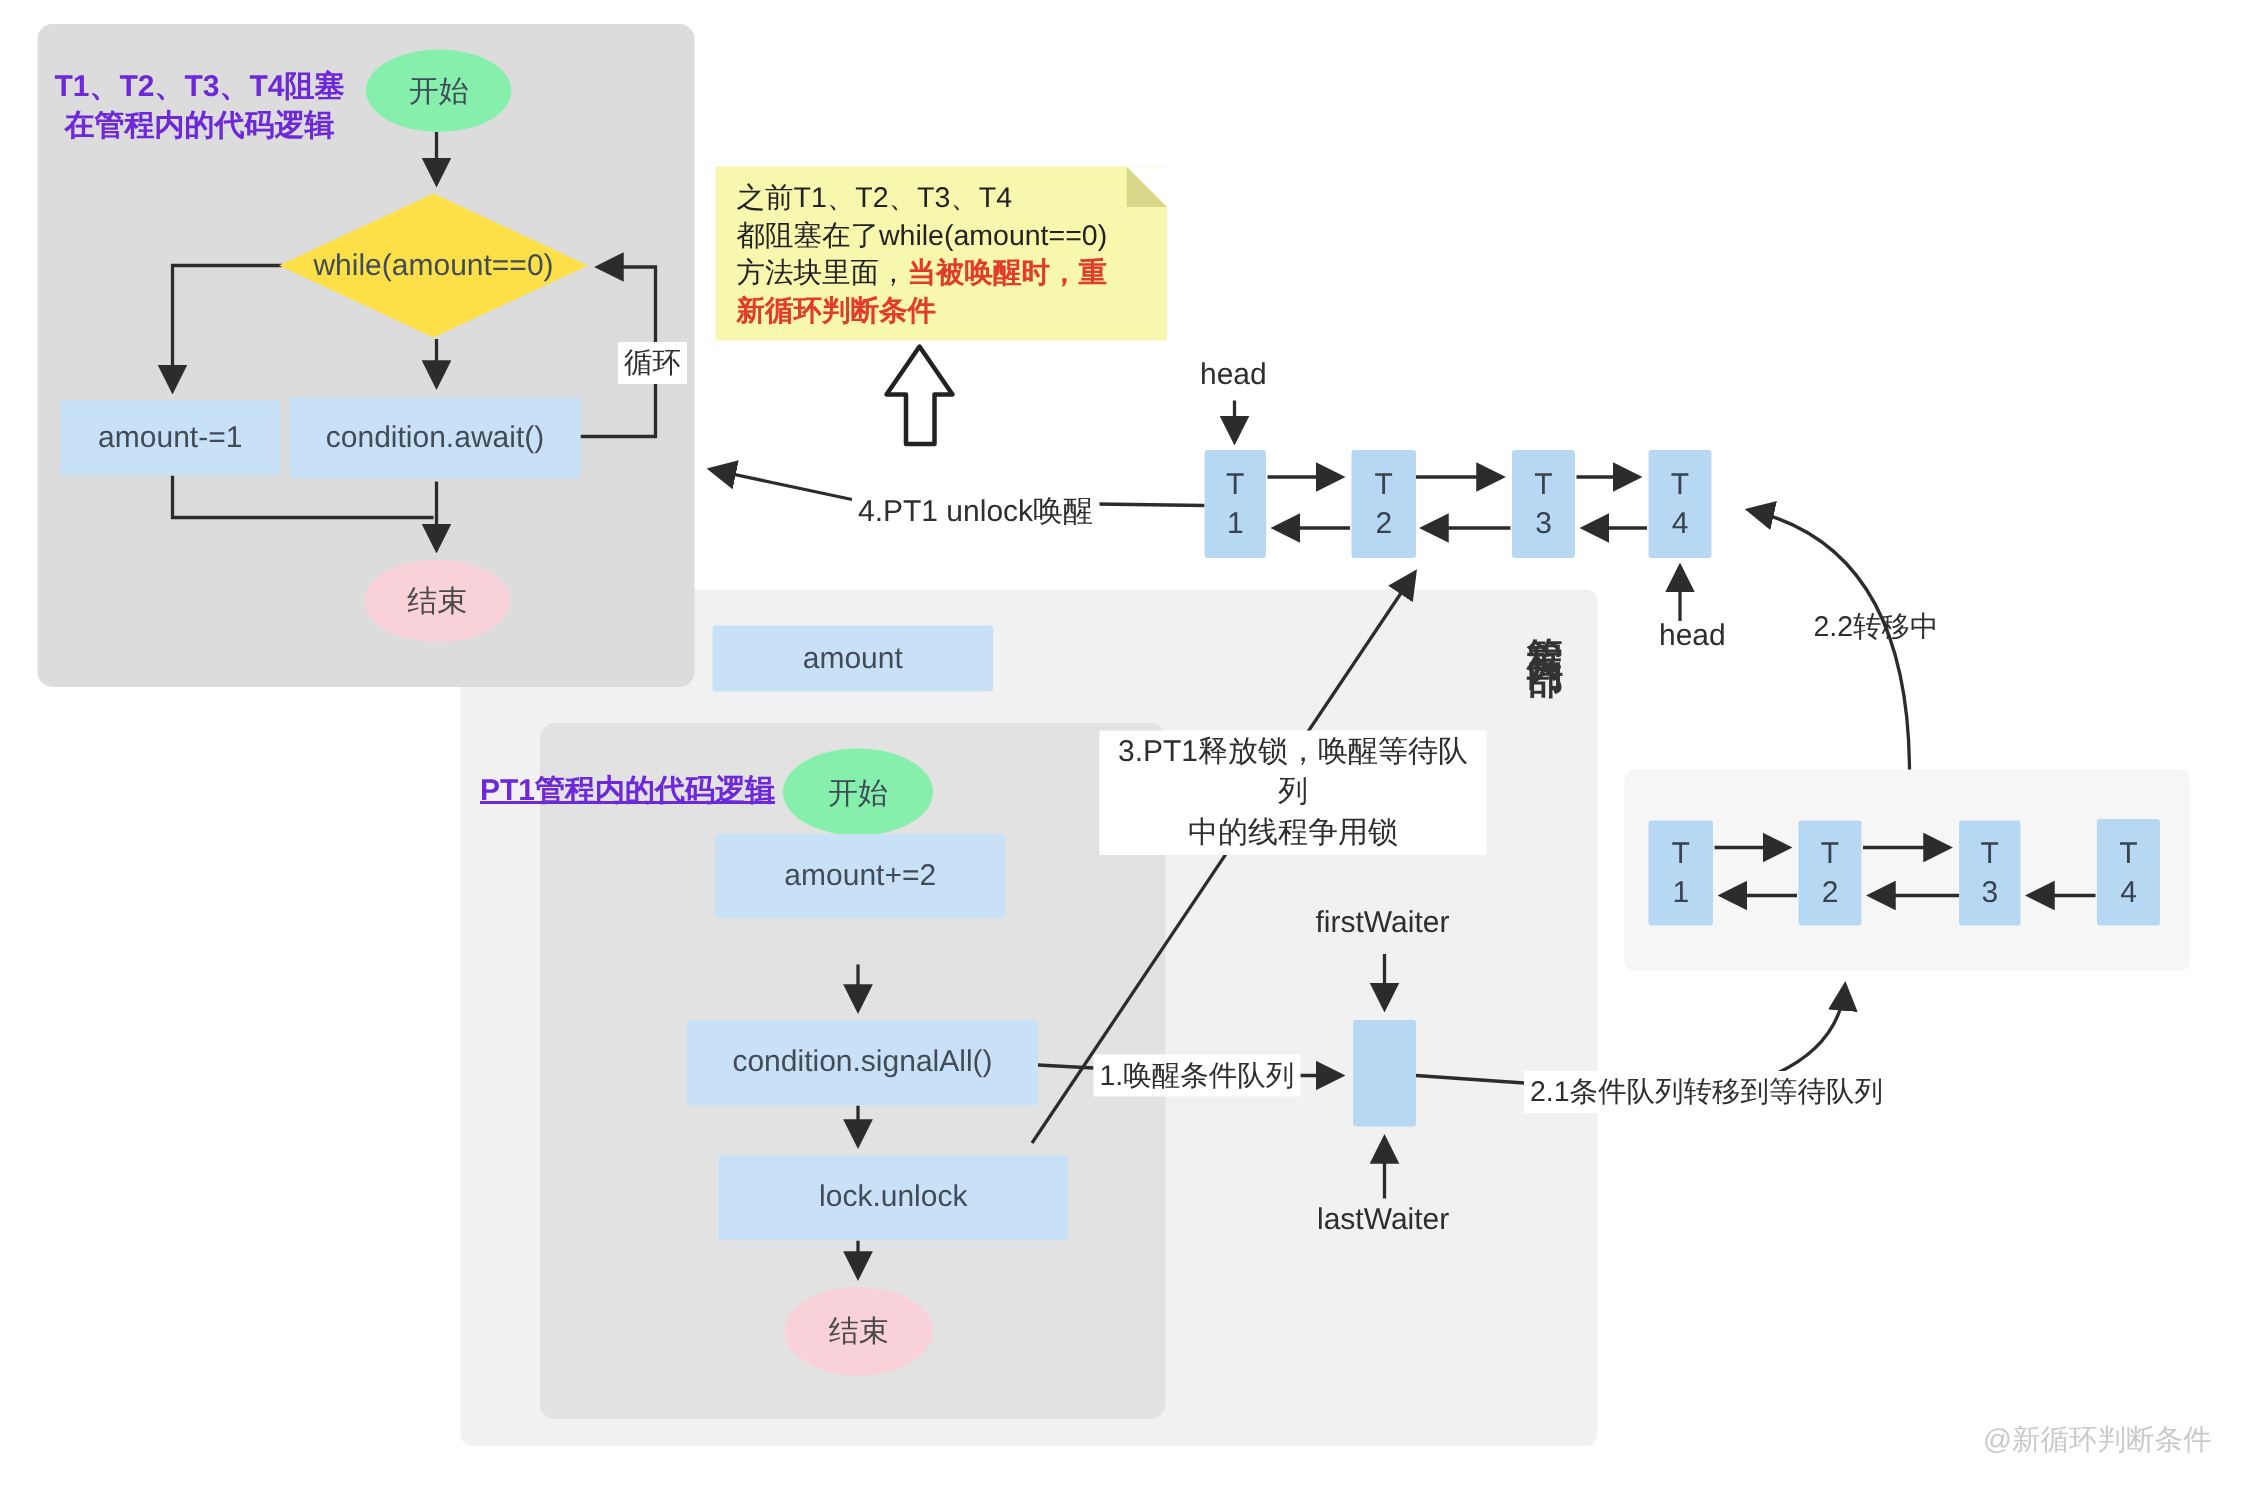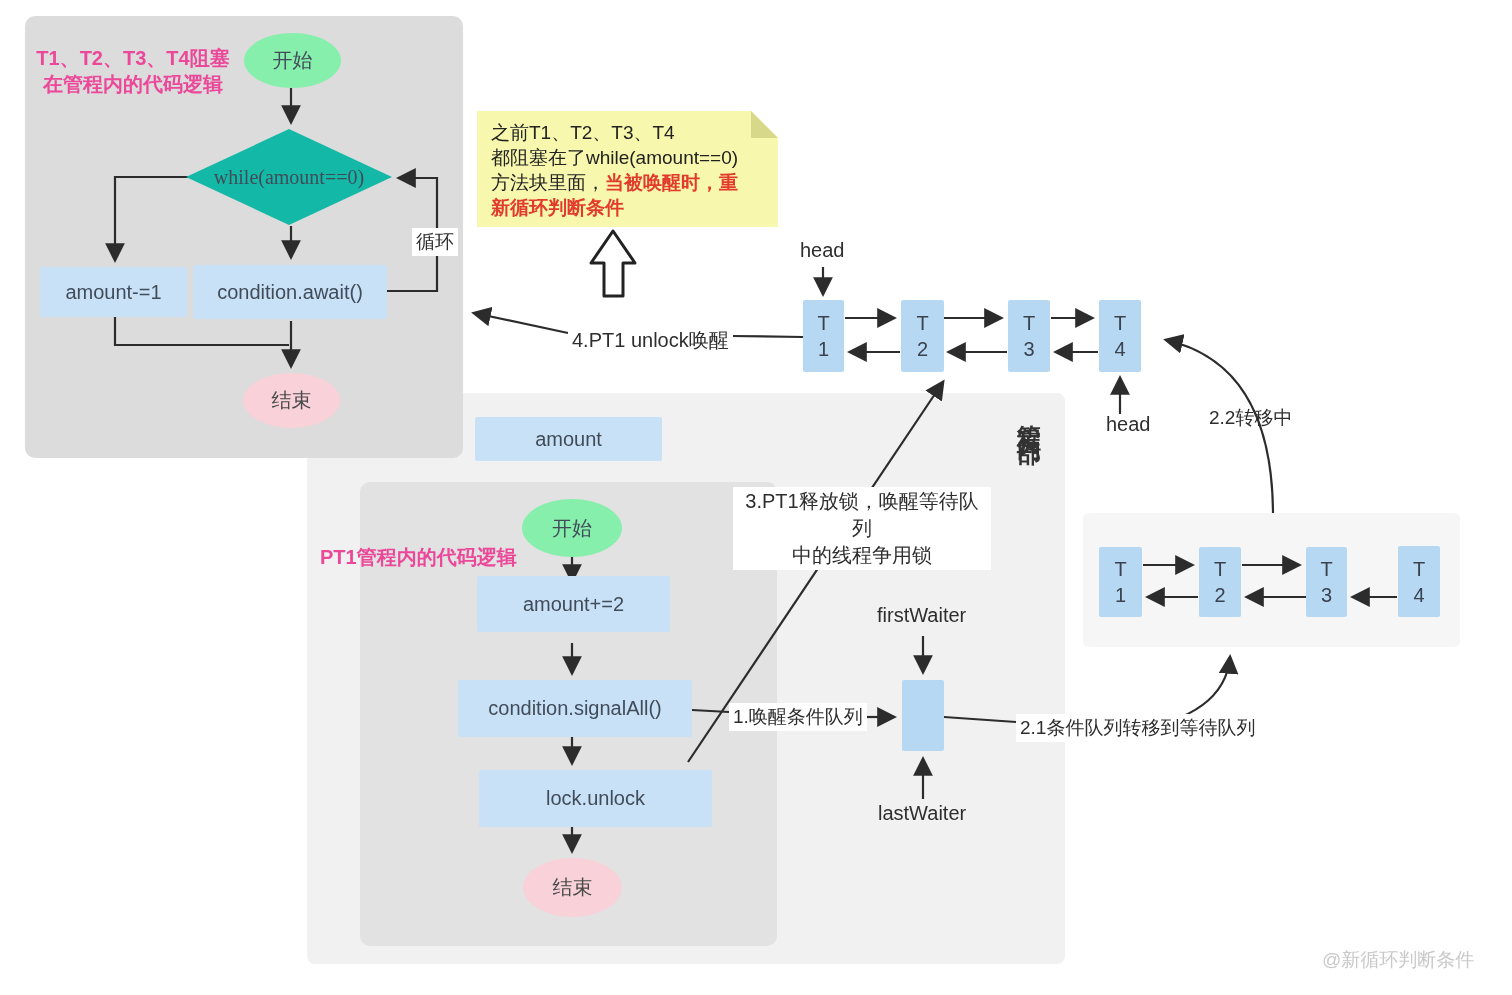--- a/index.html
+++ b/index.html
@@ -20,29 +20,29 @@
     align-items:center;justify-content:center;font-size:20px;border-radius:2px;
     white-space:nowrap;
   }
   .ellipse{
     position:absolute;border-radius:50%;display:flex;align-items:center;
     justify-content:center;font-size:20px;color:#414c59;
   }
   .ellipse.blue{background:#86efac;}
   .ellipse.pink{background:#f8d1d9;color:#4a4a4a;}
   .diamond{
-    position:absolute;left:186px;top:129px;width:206px;height:96px;background:#14b8a6;
+    position:absolute;left:186px;top:129px;width:206px;height:96px;background:#fde047;
     clip-path:polygon(50% 0%,100% 50%,50% 100%,0% 50%);
-    display:flex;align-items:center;justify-content:center;font-size:20px;color:#414c59;font-family:Liberation Serif, serif;
+    display:flex;align-items:center;justify-content:center;font-size:20px;color:#414c59;
   }
   .cell{
     position:absolute;background:#b7d8f2;color:#39424e;display:flex;flex-direction:column;
     align-items:center;justify-content:center;font-size:20px;line-height:26px;border-radius:2px;
   }
-  .red-title{position:absolute;color:#ec4899;font-weight:bold;font-size:20px;line-height:26px;text-align:center;white-space:nowrap;}
+  .red-title{position:absolute;color:#6d28d9;font-weight:bold;font-size:20px;line-height:26px;text-align:center;white-space:nowrap;}
   .lbl{position:absolute;font-size:20px;color:#2e2e2e;white-space:nowrap;}
   .wlbl{background:#ffffff;padding:1px 4px;}
   .note{
     position:absolute;left:477px;top:111px;width:301px;height:116px;background:#f7f7ad;
     font-size:19px;line-height:25px;color:#222;
   }
   .note-text{position:absolute;left:14px;top:9px;width:280px;}
   .note .red{color:#e23a2b;font-weight:bold;}
   .vertical-label{
     position:absolute;left:1015px;top:406px;width:28px;height:124px;
@@ -161,23 +161,23 @@
     <div>3.PT1释放锁，唤醒等待队列</div>
     <div>中的线程争用锁</div>
   </div>
   <div class="lbl wlbl" style="left:729px;top:703px;font-size:19px;">1.唤醒条件队列</div>
   <div class="lbl wlbl" style="left:1016px;top:714px;font-size:19px;">2.1条件队列转移到等待队列</div>
   <div class="lbl" style="left:1209px;top:405px;font-size:19px;">2.2转移中</div>
   <div class="vertical-label">管程内部</div>
 
   <div class="blue-box" style="left:475px;top:417px;width:187px;height:44px;">amount</div>
 
-  <div class="red-title" style="left:320px;top:544px;">PT1管程内的代码逻辑</div>
+  <div class="red-title" style="left:320px;top:514px;text-decoration:underline;">PT1管程内的代码逻辑</div>
   <div class="ellipse blue" style="left:522px;top:499px;width:100px;height:58px;">开始</div>
-  <div class="blue-box" style="left:477px;top:576px;width:193px;height:56px;">amount+=2</div>
+  <div class="blue-box" style="left:477px;top:556px;width:193px;height:56px;">amount+=2</div>
   <div class="blue-box" style="left:458px;top:680px;width:234px;height:57px;">condition.signalAll()</div>
   <div class="blue-box" style="left:457px;top:770px;width:233px;height:57px;margin-left:22px;">lock.unlock</div>
   <div class="ellipse pink" style="left:523px;top:858px;width:99px;height:59px;">结束</div>
 
   <div class="lbl" style="left:877px;top:604px;">firstWaiter</div>
   <div class="cell" style="left:902px;top:680px;width:42px;height:71px;"></div>
   <div class="lbl" style="left:878px;top:802px;">lastWaiter</div>
 
   <div class="cell" style="left:1099px;top:547px;width:43px;height:70px;">
     <span>T</span>

